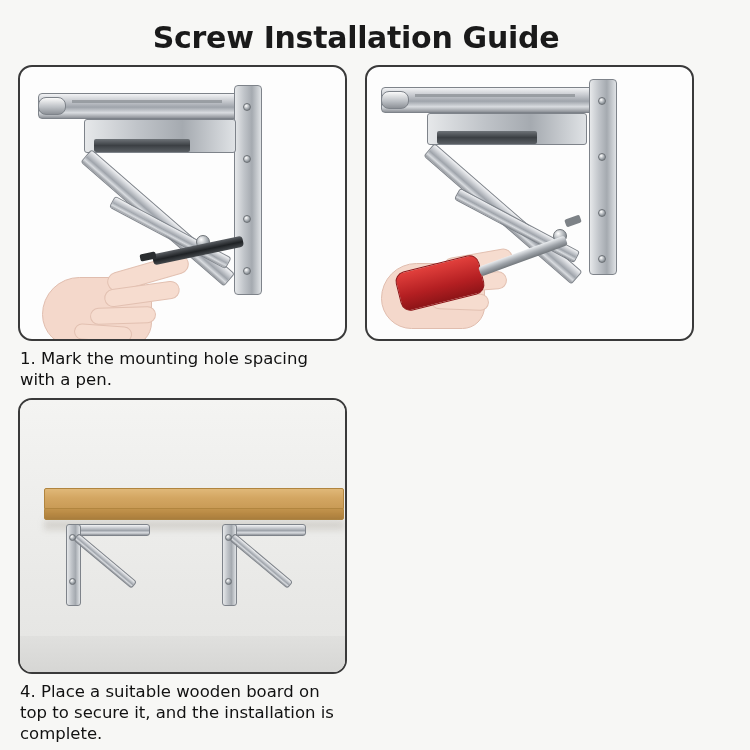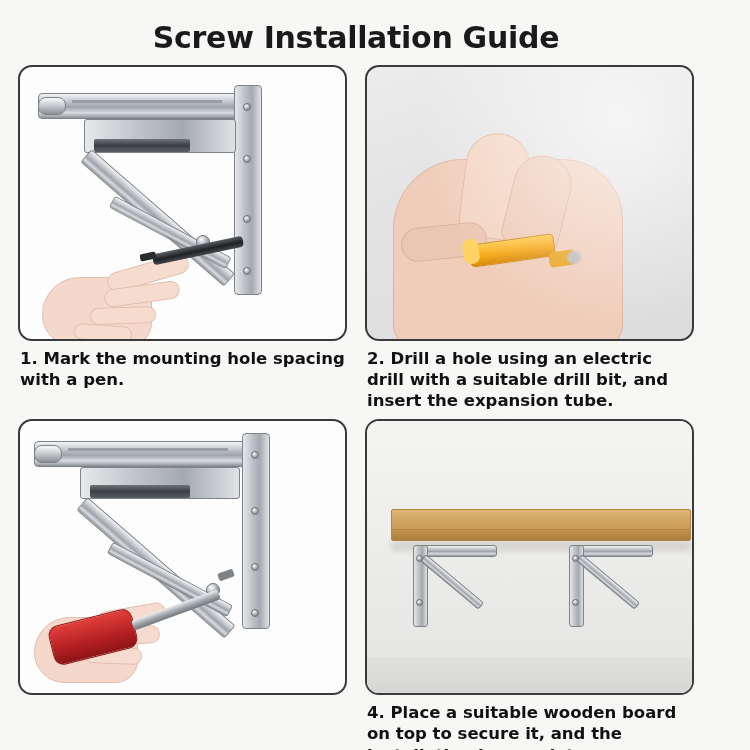--- a/index.html
+++ b/index.html
@@ -50,21 +50,21 @@
     background: #ffffff;
   }
   .caption {
     font-size: 16.5px;
     line-height: 1.28;
     color: #111;
     text-align: center;
     padding: 7px 2px 0 2px;
     font-family: "DejaVu Sans", sans-serif;
   }
-  .cap-left { text-align: left; font-weight: bold; }
+  .cap-left { text-align: left; }
 
   
   .scene1 { background: #fdfdfd; }
   .brk-wrap { position: absolute; left: 0; top: 0; right: 0; bottom: 0; }
 
   
   .metal-bar {
     position: absolute;
     background: linear-gradient(180deg,#f2f3f5 0%,#c9ccd1 28%,#9fa4ab 55%,#d9dce0 78%,#8e9298 100%);
     border: 1px solid #7e838a;
@@ -154,37 +154,20 @@
           <div class="finger" style="left:70px;top:240px;width:66px;height:17px;border-radius:12px;transform:rotate(-2deg);"></div>
           <div class="finger" style="left:54px;top:258px;width:58px;height:16px;border-radius:12px;transform:rotate(4deg);"></div>
 
           <div style="position:absolute;left:132px;top:178px;width:92px;height:11px;background:linear-gradient(180deg,#5b5f64,#1f2225 55%,#45494d);border-radius:4px;transform:rotate(-12deg);"></div>
           <div style="position:absolute;left:120px;top:186px;width:16px;height:7px;background:#2a2d30;border-radius:2px;transform:rotate(-12deg);"></div>
         </div>
       </div>
       <div class="caption cap-left">1. Mark the mounting hole spacing with a pen.</div>
     </div>
 
-    <div class="step">
-      <div class="photo scene2">
-
-        <div style="position:absolute;left:26px;top:92px;width:230px;height:190px;background:#f0cdba;border-radius:70px 60px 24px 24px;border:1px solid #e0b49e;box-sizing:border-box;"></div>
-        <div style="position:absolute;left:96px;top:66px;width:64px;height:106px;background:#f3d4c2;border-radius:32px 32px 18px 18px;border:1px solid #e1b8a3;box-sizing:border-box;transform:rotate(7deg);"></div>
-        <div style="position:absolute;left:142px;top:88px;width:58px;height:96px;background:#eecbb8;border-radius:30px 30px 16px 16px;border:1px solid #dfb29c;box-sizing:border-box;transform:rotate(14deg);"></div>
-        <div style="position:absolute;left:34px;top:158px;width:86px;height:34px;background:#eac7b3;border-radius:18px;border:1px solid #ddae97;box-sizing:border-box;transform:rotate(-6deg);"></div>
-
-        <div style="position:absolute;left:102px;top:172px;width:86px;height:23px;background:linear-gradient(180deg,#ffc94a,#f5a818 55%,#d98a08);border-radius:6px 5px 5px 6px;transform:rotate(-8deg);border:1px solid #cf8b10;box-sizing:border-box;"></div>
-        <div style="position:absolute;left:96px;top:172px;width:16px;height:25px;background:#ffd264;border-radius:7px;transform:rotate(-8deg);"></div>
-        <div style="position:absolute;left:182px;top:184px;width:26px;height:15px;background:#e9a420;border-radius:4px;transform:rotate(-8deg);"></div>
-
-        <div style="position:absolute;left:200px;top:184px;width:14px;height:13px;background:#bdbdbd;border-radius:50%;filter:blur(1px);"></div>
-        <div style="position:absolute;left:0;top:0;width:100%;height:100%;background:radial-gradient(circle at 78% 20%, rgba(255,255,255,.65), rgba(255,255,255,0) 60%);"></div>
-      </div>
-      <div class="caption cap-left">2. Drill a hole using an electric drill with a suitable drill bit, and insert the expansion tube.</div>
-    </div>
 
     <div class="step">
       <div class="photo scene1">
         <div class="brk-wrap">
           <div class="metal-bar" style="left:14px;top:20px;width:215px;height:26px;border-radius:4px;"></div>
           <div class="metal-bar" style="left:14px;top:24px;width:28px;height:18px;border-radius:8px;background:linear-gradient(180deg,#fafafa,#b9bdc2 60%,#8d9197);"></div>
           <div style="position:absolute;left:48px;top:27px;width:160px;height:3px;background:#8e9398;opacity:.8;"></div>
           <div class="metal-plate" style="left:222px;top:12px;width:28px;height:196px;border-radius:4px;"></div>
           <div class="bolt" style="left:231px;top:30px;"></div>
           <div class="bolt" style="left:231px;top:86px;"></div>

